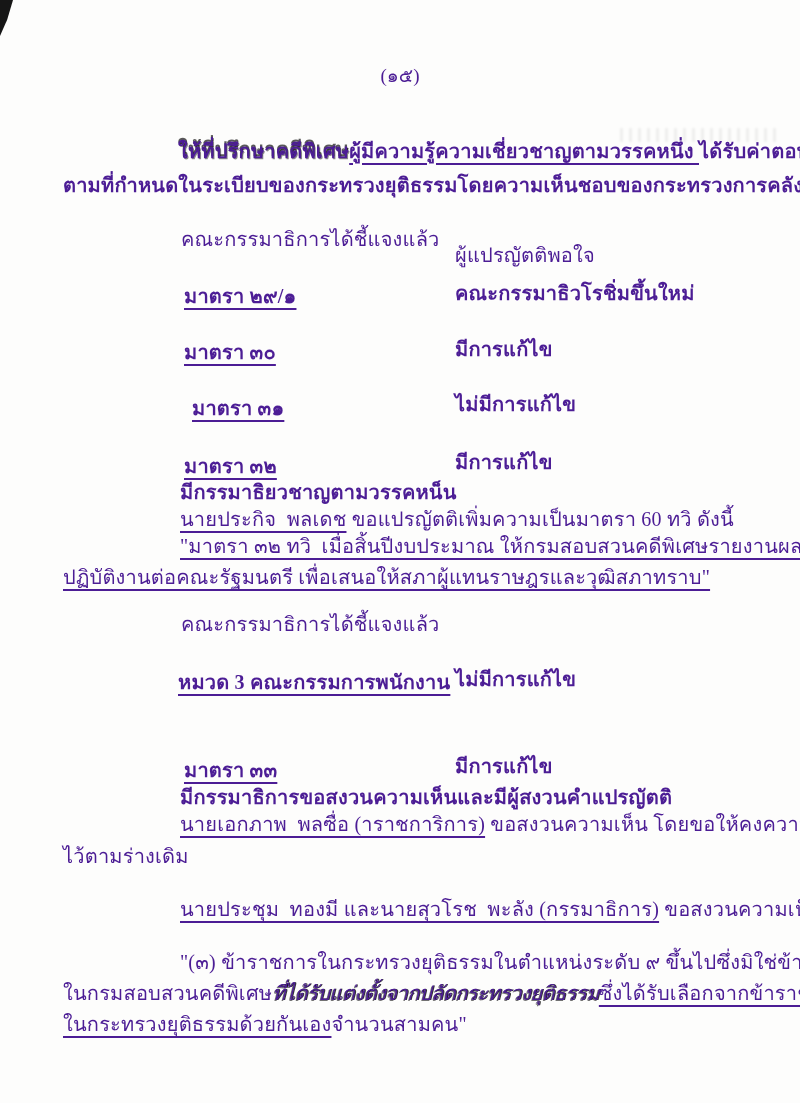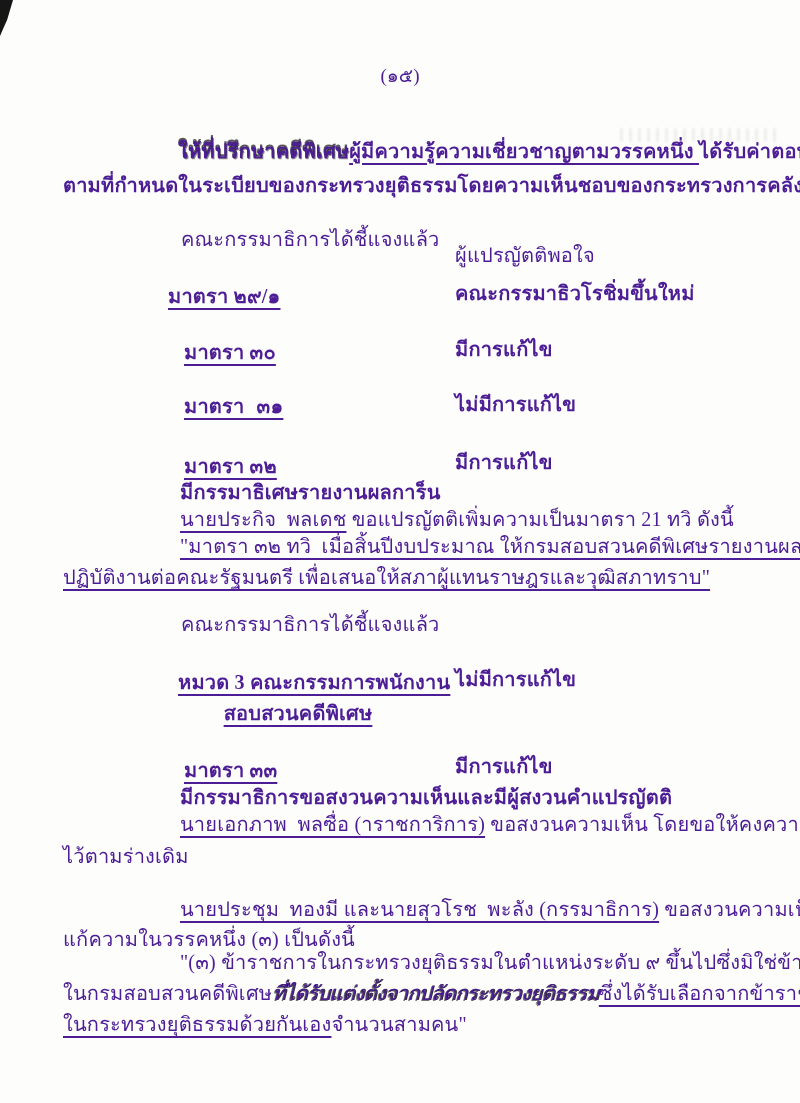--- a/index.html
+++ b/index.html
@@ -64,50 +64,48 @@
   <div class="smudge"></div>
 
   <div class="pageno">(๑๕)</div>
 
   <div class="line b" style="top:136px;left:178px;"><span class="overstrike1">ให้ที่ปรึกษาคดีพิเศษ</span><span class="u">ผู้มีความรู้ความเชี่ยวชาญตามวรรคหนึ่ง </span><span>ได้รับค่าตอบแทน</span></div>
   <div class="line b" style="top:170px;left:63px;">ตามที่กำหนดในระเบียบของกระทรวงยุติธรรมโดยความเห็นชอบของกระทรวงการคลัง"</div>
 
   <div class="line" style="top:224px;left:181px;">คณะกรรมาธิการได้ชี้แจงแล้ว</div>
   <div class="line" style="top:240px;left:455px;">ผู้แปรญัตติพอใจ</div>
 
-  <div class="line b u" style="top:281px;left:168px;text-decoration:underline;">มาตรา ๒๙/๑</div>
+  <div class="line b u" style="top:281px;left:184px;text-decoration:underline;">มาตรา ๒๙/๑</div>
   <div class="line b" style="top:278px;left:455px;">คณะกรรมาธิวโรชิ่มขึ้นใหม่</div>
 
   <div class="line b u" style="top:337px;left:184px;">มาตรา ๓๐</div>
   <div class="line b" style="top:334px;left:455px;">มีการแก้ไข</div>
 
-  <div class="line b u" style="top:393px;left:184px;font-family:Liberation Mono, monospace;">มาตรา ๓๑</div>
+  <div class="line b u" style="top:393px;left:192px;">มาตรา ๓๑</div>
   <div class="line b" style="top:389px;left:455px;">ไม่มีการแก้ไข</div>
 
   <div class="line b u" style="top:451px;left:184px;">มาตรา ๓๒</div>
   <div class="line b" style="top:447px;left:455px;">มีการแก้ไข</div>
 
-  <div class="line b" style="top:477px;left:180px;">มีกรรมาธิเศษรายงานผลการ็น</div>
-  <div class="line" style="top:504px;left:180px;"><span class="u">นายประกิจ  พลเดช</span><span> ขอแปรญัตติเพิ่มความเป็นมาตรา 21 ทวิ ดังนี้</span></div>
+  <div class="line b" style="top:477px;left:180px;">มีกรรมาธิยวชาญตามวรรคหน็น</div>
+  <div class="line" style="top:504px;left:180px;"><span class="u">นายประกิจ  พลเดช</span><span> ขอแปรญัตติเพิ่มความเป็นมาตรา 60 ทวิ ดังนี้</span></div>
   <div class="line u" style="top:531px;left:180px;">"มาตรา ๓๒ ทวิ  เมื่อสิ้นปีงบประมาณ ให้กรมสอบสวนคดีพิเศษรายงานผลการ</div>
   <div class="line u" style="top:562px;left:63px;">ปฏิบัติงานต่อคณะรัฐมนตรี เพื่อเสนอให้สภาผู้แทนราษฎรและวุฒิสภาทราบ"</div>
 
   <div class="line" style="top:609px;left:181px;">คณะกรรมาธิการได้ชี้แจงแล้ว</div>
 
   <div class="line b u center" style="top:667px;left:178px;width:240px;">หมวด 3 คณะกรรมการพนักงาน</div>
   <div class="line b" style="top:664px;left:455px;">ไม่มีการแก้ไข</div>
-  <div class="line b u center" style="top:698px;left:178px;width:240px;">สอบสวนคดีพิเศษ</div>
 
   <div class="line b u" style="top:755px;left:184px;">มาตรา ๓๓</div>
   <div class="line b" style="top:751px;left:455px;">มีการแก้ไข</div>
 
   <div class="line b" style="top:782px;left:180px;">มีกรรมาธิการขอสงวนความเห็นและมีผู้สงวนคำแปรญัตติ</div>
   <div class="line" style="top:809px;left:180px;"><span class="u">นายเอกภาพ  พลซื่อ (าราชการิการ)</span><span> ขอสงวนความเห็น โดยขอให้คงความในวรรคหนึ่ง (๑)</span></div>
   <div class="line" style="top:841px;left:63px;">ไว้ตามร่างเดิม</div>
 
   <div class="line" style="top:894px;left:180px;"><span class="u">นายประชุม  ทองมี และนายสุวโรช  พะลัง (กรรมาธิการ)</span><span> ขอสงวนความเห็น โดยขอให้</span></div>
-  <div class="line" style="top:924px;left:63px;">แก้ความในวรรคหนึ่ง (๓) เป็นดังนี้</div>
 
   <div class="line" style="top:947px;left:180px;">"(๓) ข้าราชการในกระทรวงยุติธรรมในตำแหน่งระดับ ๙ ขึ้นไปซึ่งมิใช่ข้าราชการ</div>
   <div class="line" style="top:978px;left:63px;"><span>ในกรมสอบสวนคดีพิเศษ</span><span class="overstrike2">ที่ได้รับแต่งตั้งจากปลัดกระทรวงยุติธรรม</span><span class="u">ซึ่งได้รับเลือกจากข้าราชการ</span></div>
   <div class="line" style="top:1009px;left:63px;"><span class="u">ในกระทรวงยุติธรรมด้วยกันเอง</span><span>จำนวนสามคน"</span></div>
 
 </div>
 
 </body></html>

